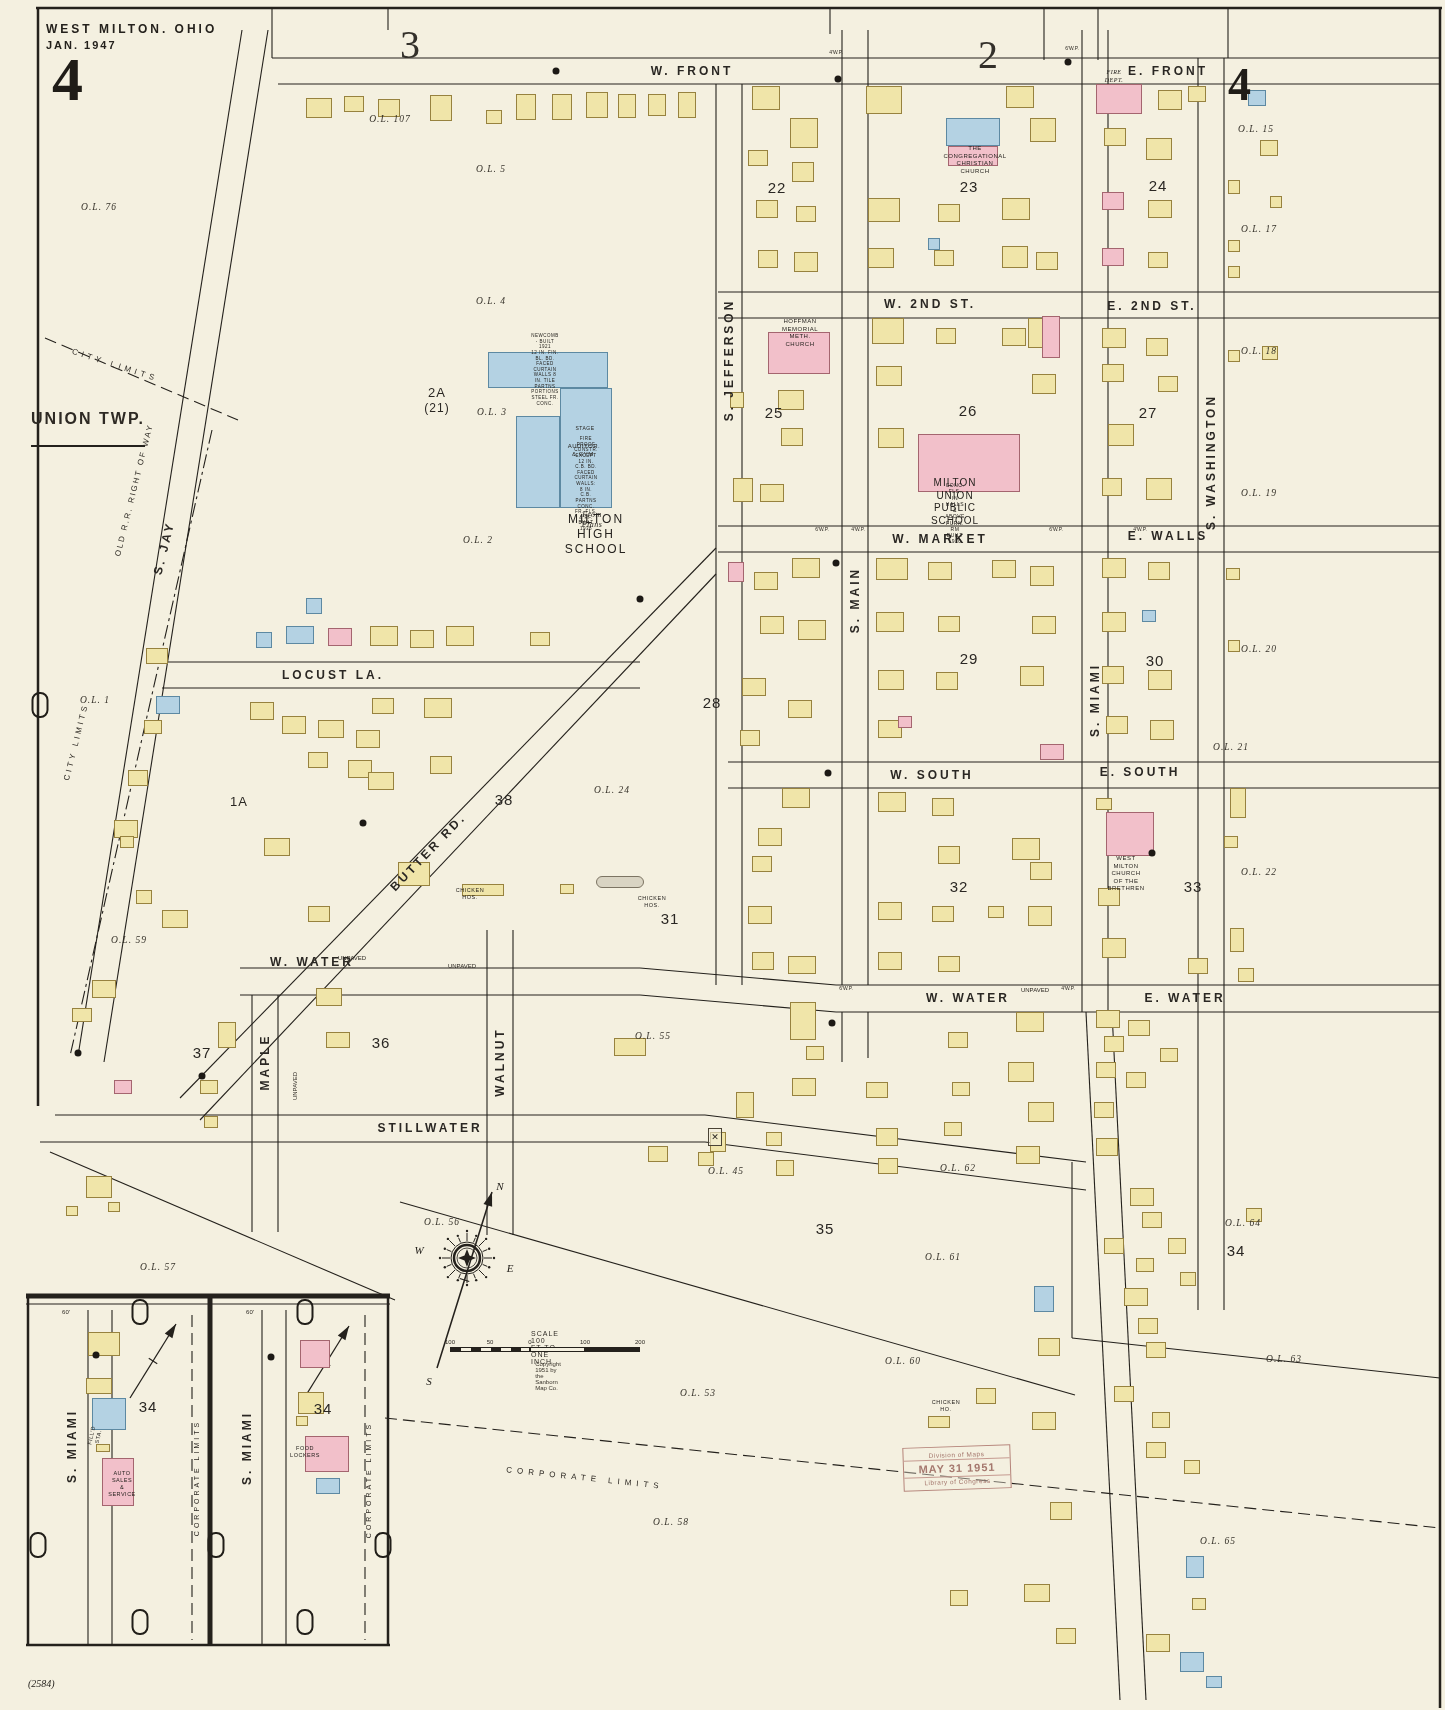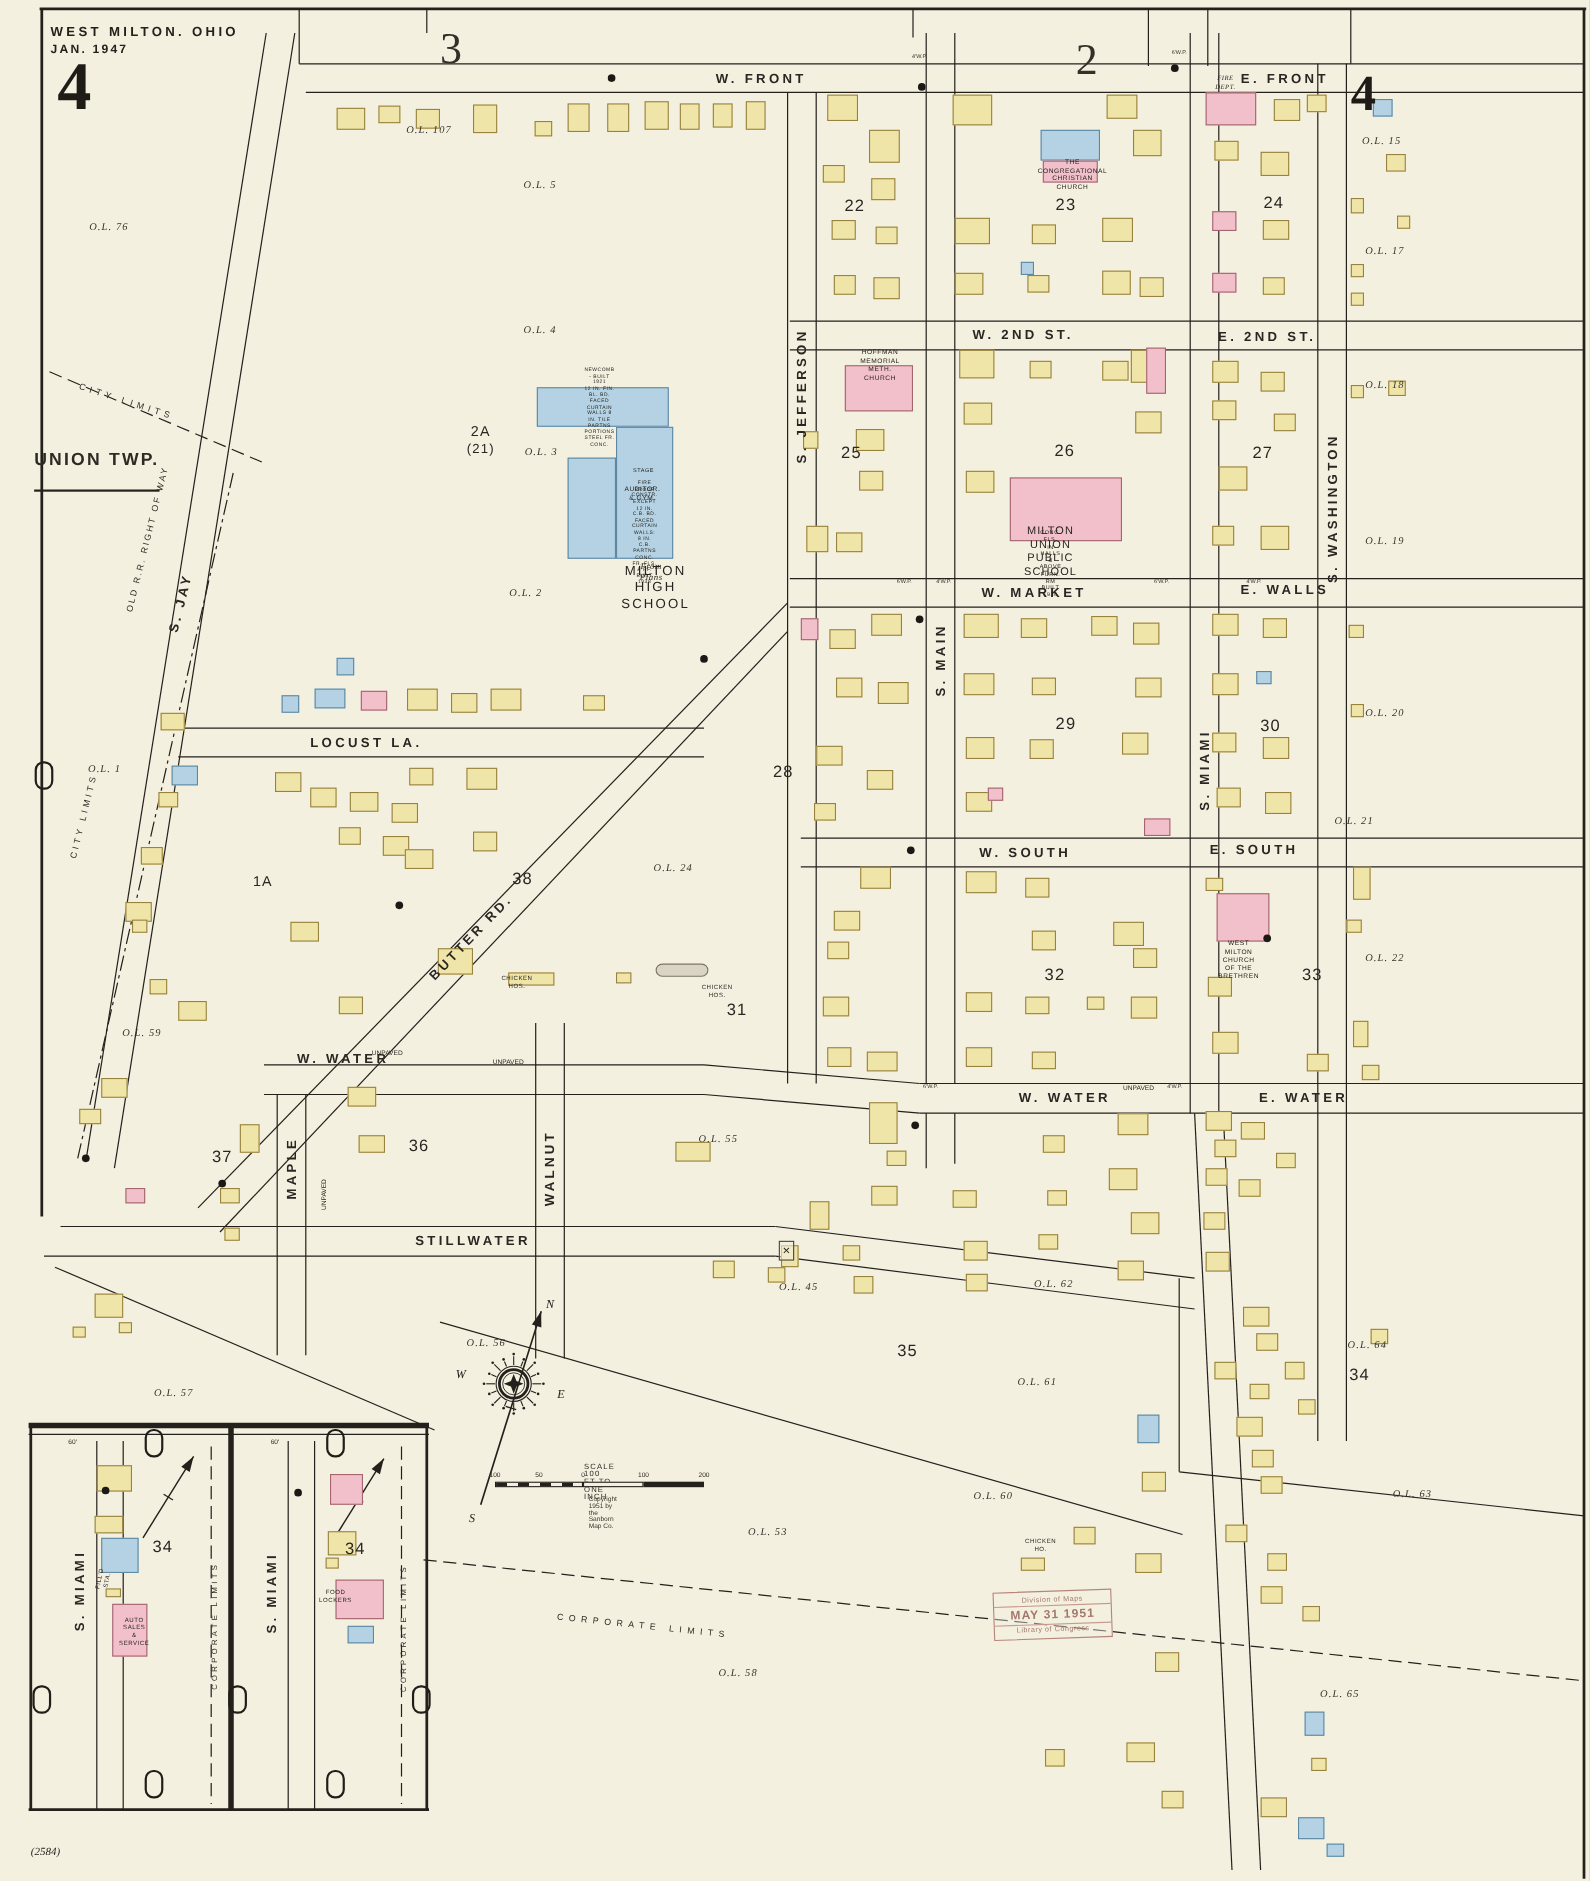--- a/index.html
+++ b/index.html
@@ -450,21 +450,21 @@
       <div class="lbl lbl-block" style="left: 1155px; top: 660px; transform: translate(-50%, -50%);"><span>30</span></div>
       <div class="lbl lbl-block" style="left: 670px; top: 918px; transform: translate(-50%, -50%);"><span>31</span></div>
       <div class="lbl lbl-block" style="left: 959px; top: 886px; transform: translate(-50%, -50%);"><span>32</span></div>
       <div class="lbl lbl-block" style="left: 1193px; top: 886px; transform: translate(-50%, -50%);"><span>33</span></div>
       <div class="lbl lbl-block" style="left: 1236px; top: 1250px; transform: translate(-50%, -50%);"><span>34</span></div>
       <div class="lbl lbl-block" style="left: 148px; top: 1406px; transform: translate(-50%, -50%);"><span>34</span></div>
       <div class="lbl lbl-block" style="left: 323px; top: 1408px; transform: translate(-50%, -50%);"><span>34</span></div>
       <div class="lbl lbl-block" style="left: 825px; top: 1228px; transform: translate(-50%, -50%);"><span>35</span></div>
       <div class="lbl lbl-block" style="left: 381px; top: 1042px; transform: translate(-50%, -50%);"><span>36</span></div>
       <div class="lbl lbl-block" style="left: 202px; top: 1052px; transform: translate(-50%, -50%);"><span>37</span></div>
-      <div class="lbl lbl-block" style="left: 457px; top: 799px; transform: translate(-50%, -50%); padding-left: 36px;"><span>38</span></div>
+      <div class="lbl lbl-block" style="left: 486px; top: 799px; transform: translate(-50%, -50%); padding-left: 36px;"><span>38</span></div>
       <div class="lbl lbl-block" style="left: 437px; top: 392px; transform: translate(-50%, -50%); font-size: 13px;"><span>2A</span></div>
       <div class="lbl lbl-block" style="left: 437px; top: 408px; transform: translate(-50%, -50%); font-size: 12px;"><span>(21)</span></div>
       <div class="lbl lbl-block" style="left: 239px; top: 801px; transform: translate(-50%, -50%); font-size: 13px;"><span>1A</span></div>
       <div class="lbl lbl-outlot" style="left: 390px; top: 119px; transform: translate(-50%, -50%);"><span>O.L. 107</span></div>
       <div class="lbl lbl-outlot" style="left: 99px; top: 207px; transform: translate(-50%, -50%);"><span>O.L. 76</span></div>
       <div class="lbl lbl-outlot" style="left: 491px; top: 169px; transform: translate(-50%, -50%);"><span>O.L. 5</span></div>
       <div class="lbl lbl-outlot" style="left: 491px; top: 301px; transform: translate(-50%, -50%);"><span>O.L. 4</span></div>
       <div class="lbl lbl-outlot" style="left: 492px; top: 412px; transform: translate(-50%, -50%);"><span>O.L. 3</span></div>
       <div class="lbl lbl-outlot" style="left: 478px; top: 540px; transform: translate(-50%, -50%);"><span>O.L. 2</span></div>
       <div class="lbl lbl-outlot" style="left: 1256px; top: 129px; transform: translate(-50%, -50%);"><span>O.L. 15</span></div>

